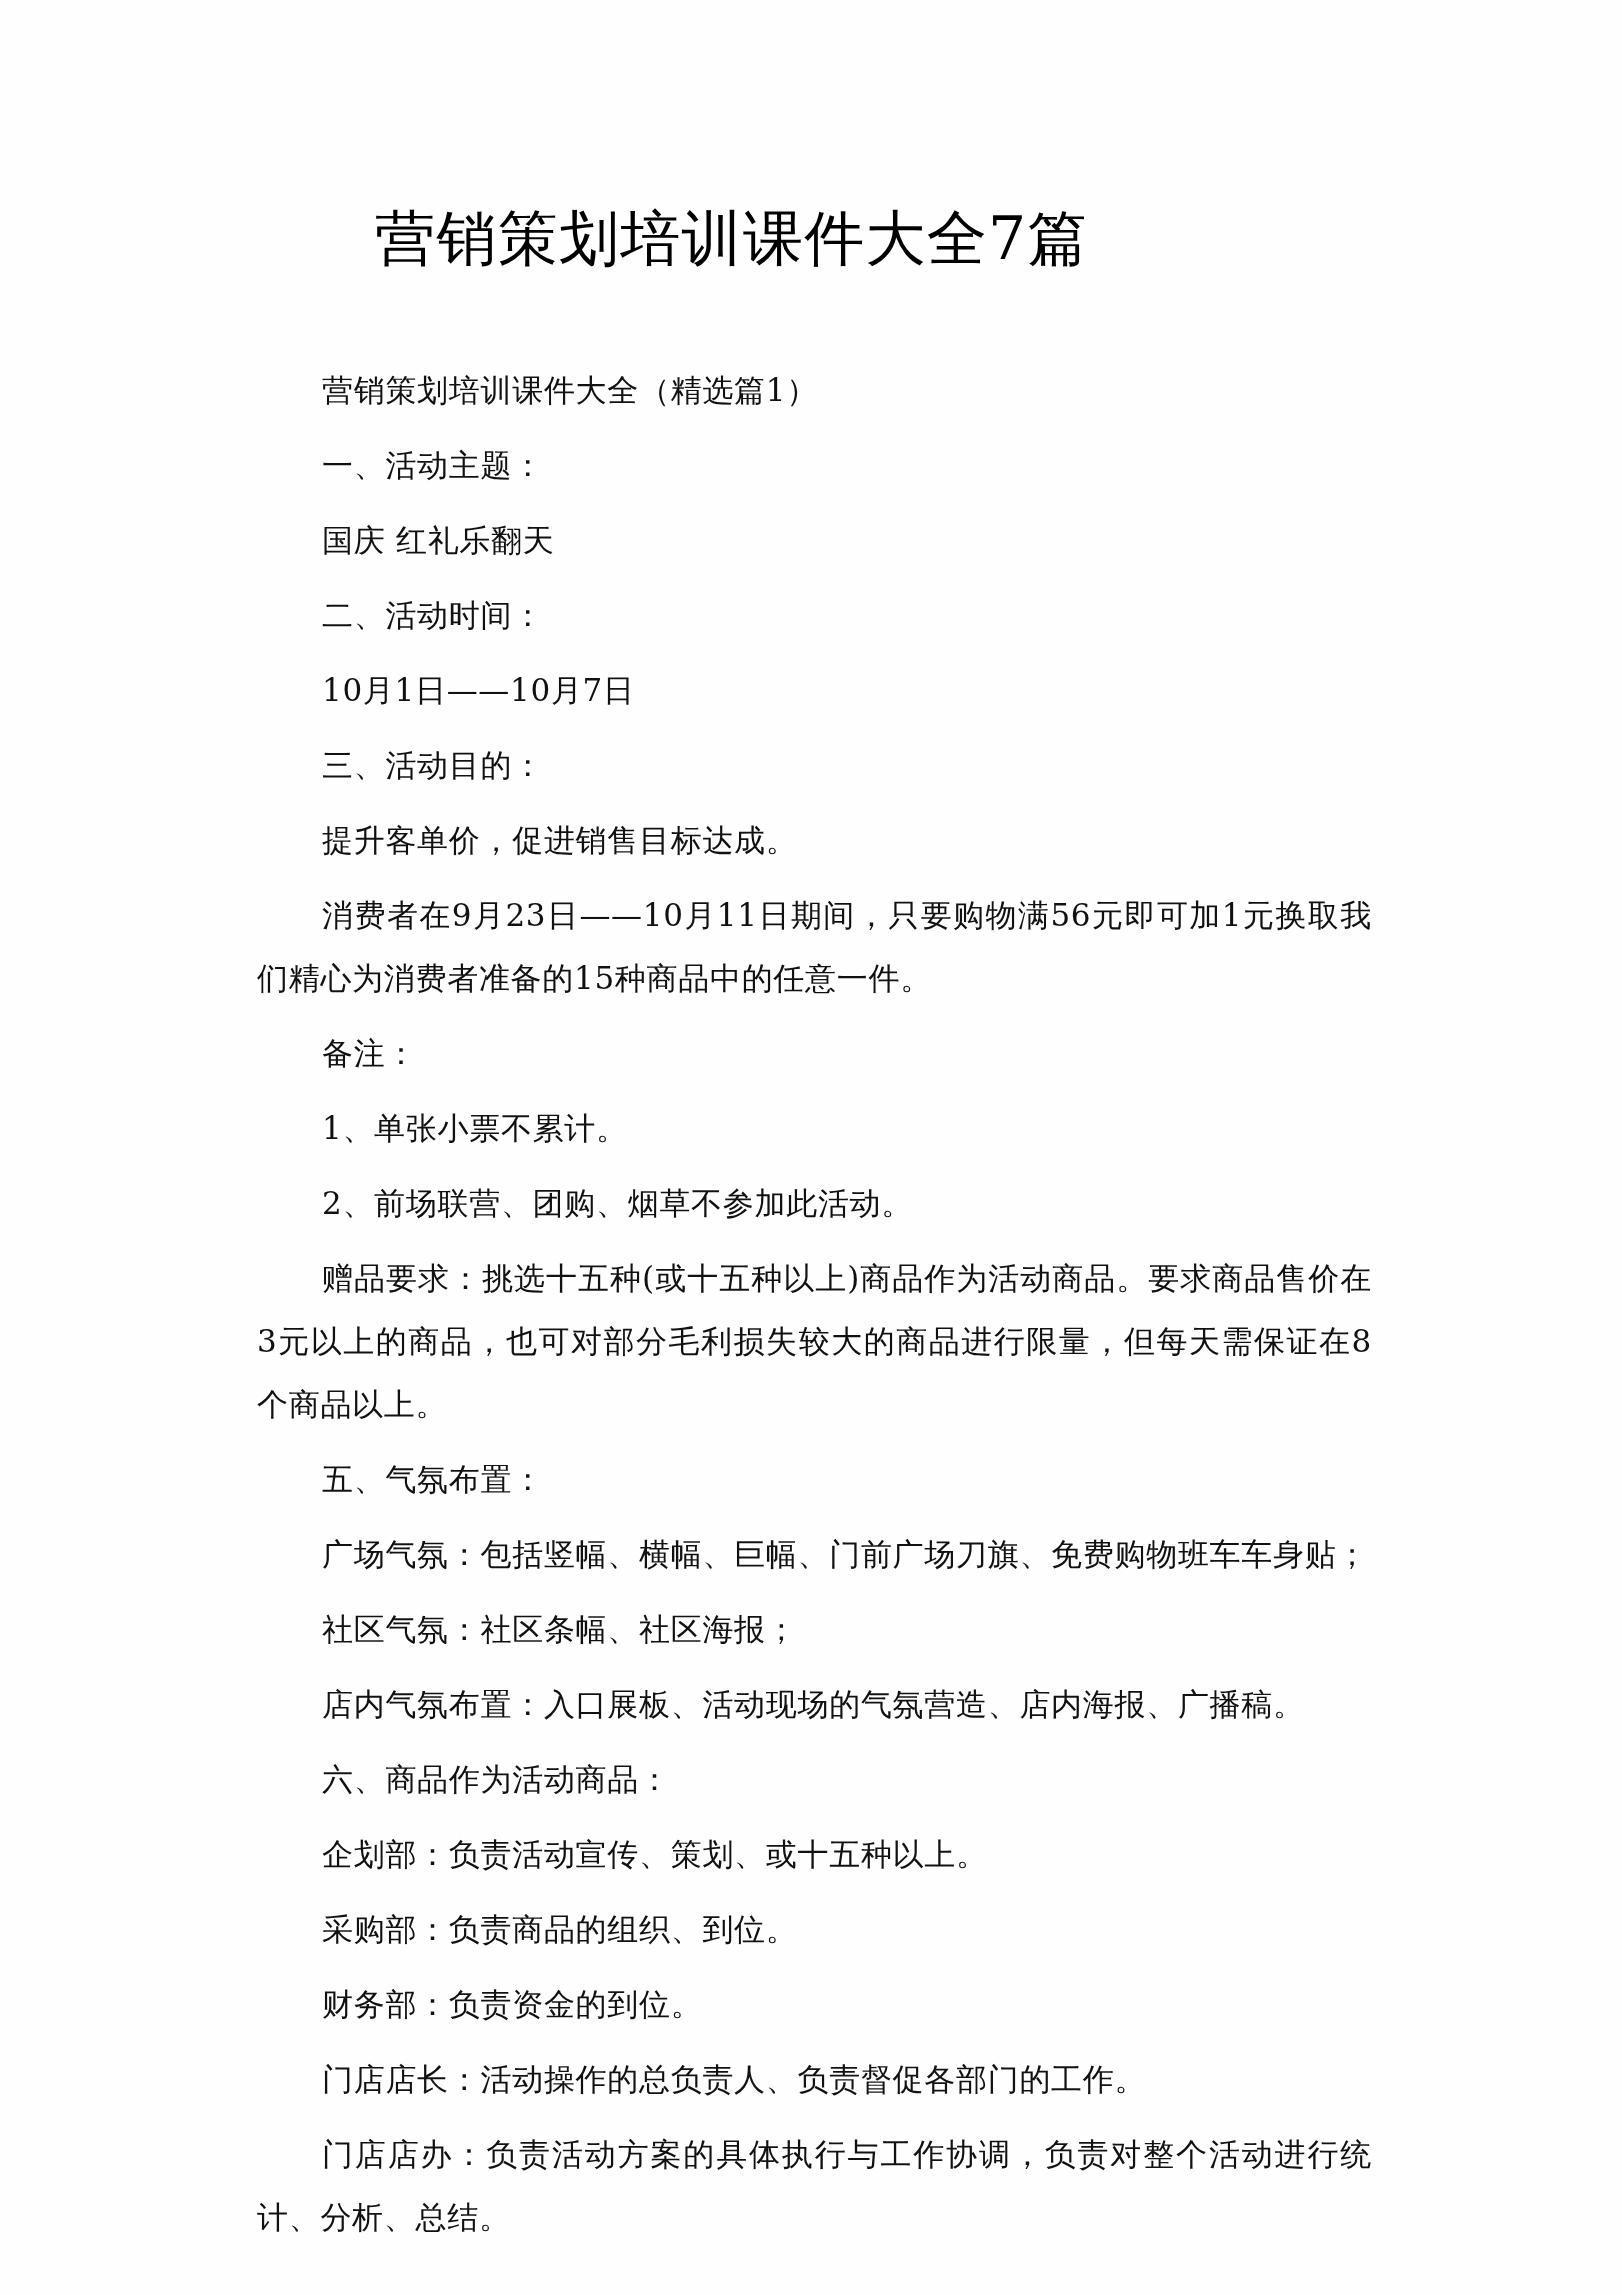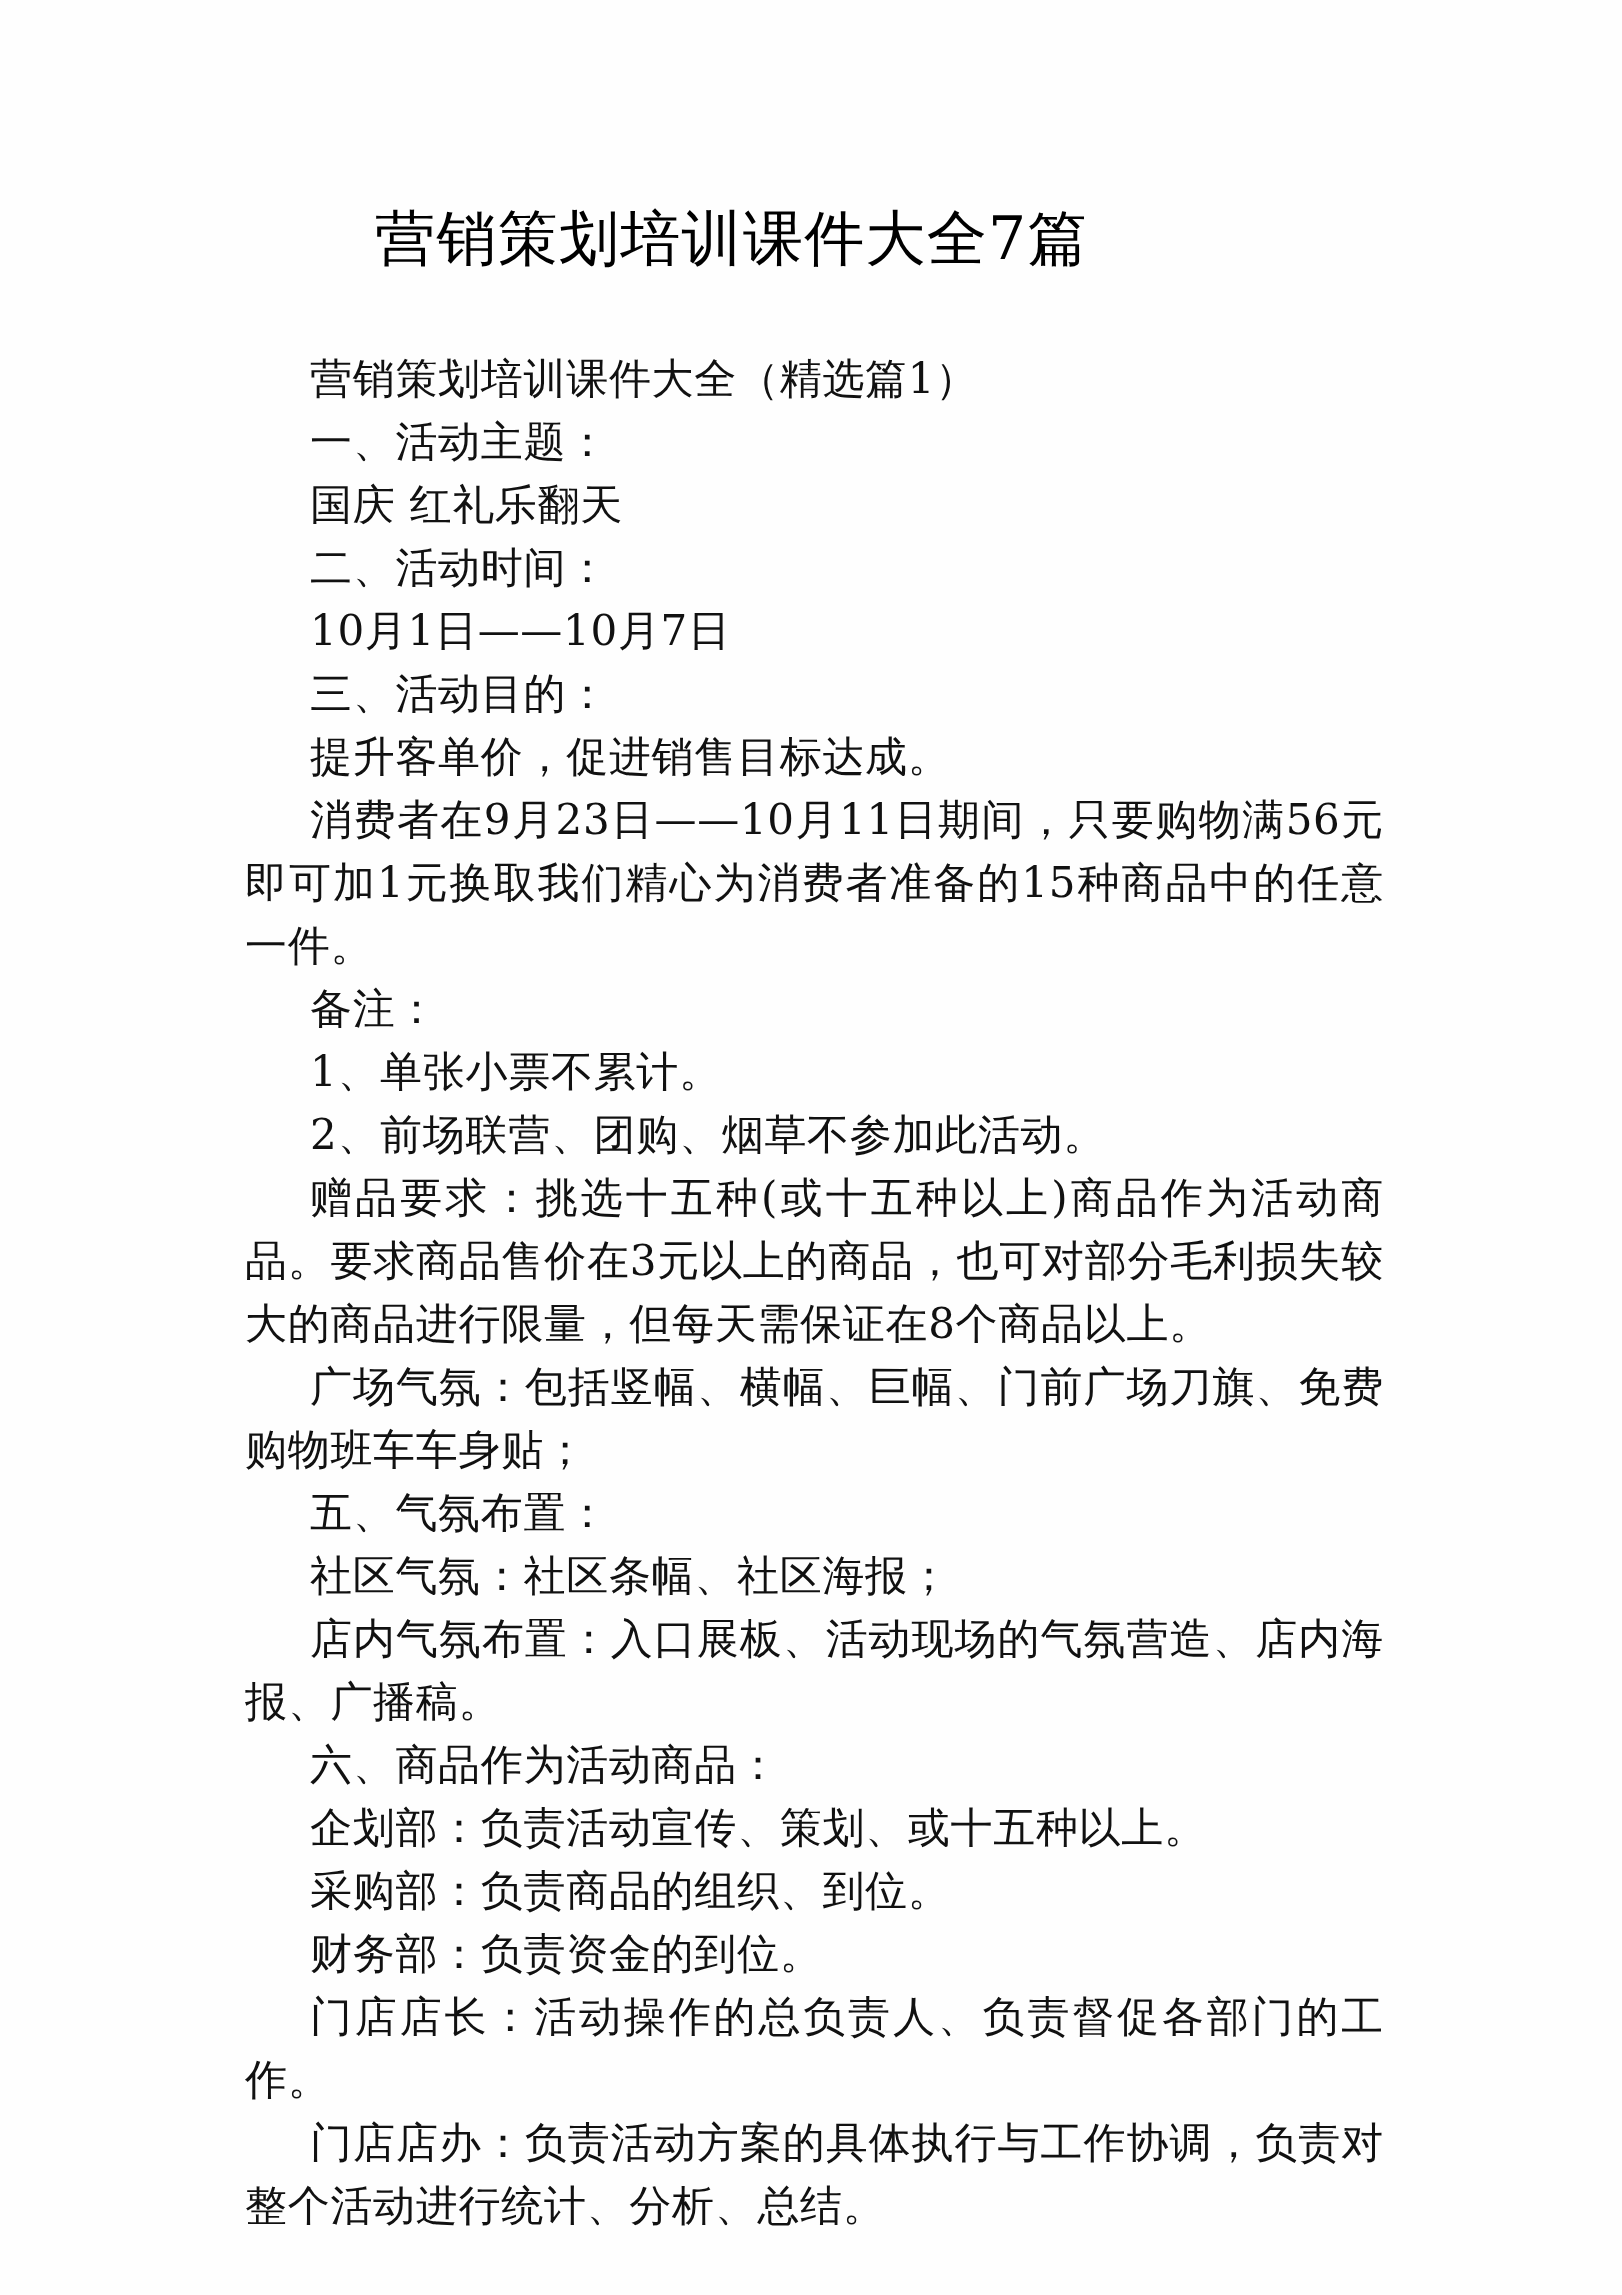--- a/index.html
+++ b/index.html
@@ -2,43 +2,43 @@
 <html style="font-size:10.5px"><head>
 <meta charset="utf-8">
 <style>
   html, body { margin: 0; padding: 0; background: #ffffff; }
   body { width: 1623px; height: 2295px; position: relative; overflow: hidden;
          font-family: "DejaVu Serif", "Liberation Serif", serif; color: #111111; }
   .page { position: absolute; left: 0; top: 0; width: 1623px; height: 2295px; background: #fefefe; }
   .title { position: absolute; top: 196px; left: 0; width: 1464px; text-align: center;
            font-size: 60px; line-height: 85px; letter-spacing: 1.3px; color: #000; }
   .body { position: absolute; top: 347px; left: 245px; width: 1139px; }
-  .p { font-size: 42px; line-height: 63px; margin: 0; text-align: justify; letter-spacing: 0.7px; white-space: normal; }
+  .p { font-size: 31px; line-height: 63px; margin: 12px; text-align: justify; letter-spacing: 0.7px; white-space: normal; }
   .indent { text-indent: 65px; }
 </style>
 </head>
 <body>
 
 <div class="page">
   <div class="title">营销策划培训课件大全7篇</div>
   <div class="body">
     <p class="p indent">营销策划培训课件大全（精选篇1）</p>
     <p class="p indent">一、活动主题：</p>
     <p class="p indent">国庆 红礼乐翻天</p>
     <p class="p indent">二、活动时间：</p>
     <p class="p indent">10月1日——10月7日</p>
     <p class="p indent">三、活动目的：</p>
     <p class="p indent">提升客单价，促进销售目标达成。</p>
     <p class="p indent">消费者在9月23日——10月11日期间，只要购物满56元即可加1元换取我们精心为消费者准备的15种商品中的任意一件。</p>
     <p class="p indent">备注：</p>
     <p class="p indent">1、单张小票不累计。</p>
     <p class="p indent">2、前场联营、团购、烟草不参加此活动。</p>
     <p class="p indent">赠品要求：挑选十五种(或十五种以上)商品作为活动商品。要求商品售价在3元以上的商品，也可对部分毛利损失较大的商品进行限量，但每天需保证在8个商品以上。</p>
+    <p class="p indent">五、气氛布置：</p>
     <p class="p indent">广场气氛：包括竖幅、横幅、巨幅、门前广场刀旗、免费购物班车车身贴；</p>
-    <p class="p indent">五、气氛布置：</p>
     <p class="p indent">社区气氛：社区条幅、社区海报；</p>
     <p class="p indent">店内气氛布置：入口展板、活动现场的气氛营造、店内海报、广播稿。</p>
     <p class="p indent">六、商品作为活动商品：</p>
     <p class="p indent">企划部：负责活动宣传、策划、或十五种以上。</p>
     <p class="p indent">采购部：负责商品的组织、到位。</p>
     <p class="p indent">财务部：负责资金的到位。</p>
     <p class="p indent">门店店长：活动操作的总负责人、负责督促各部门的工作。</p>
     <p class="p indent">门店店办：负责活动方案的具体执行与工作协调，负责对整个活动进行统计、分析、总结。</p>
   </div>
 </div>

